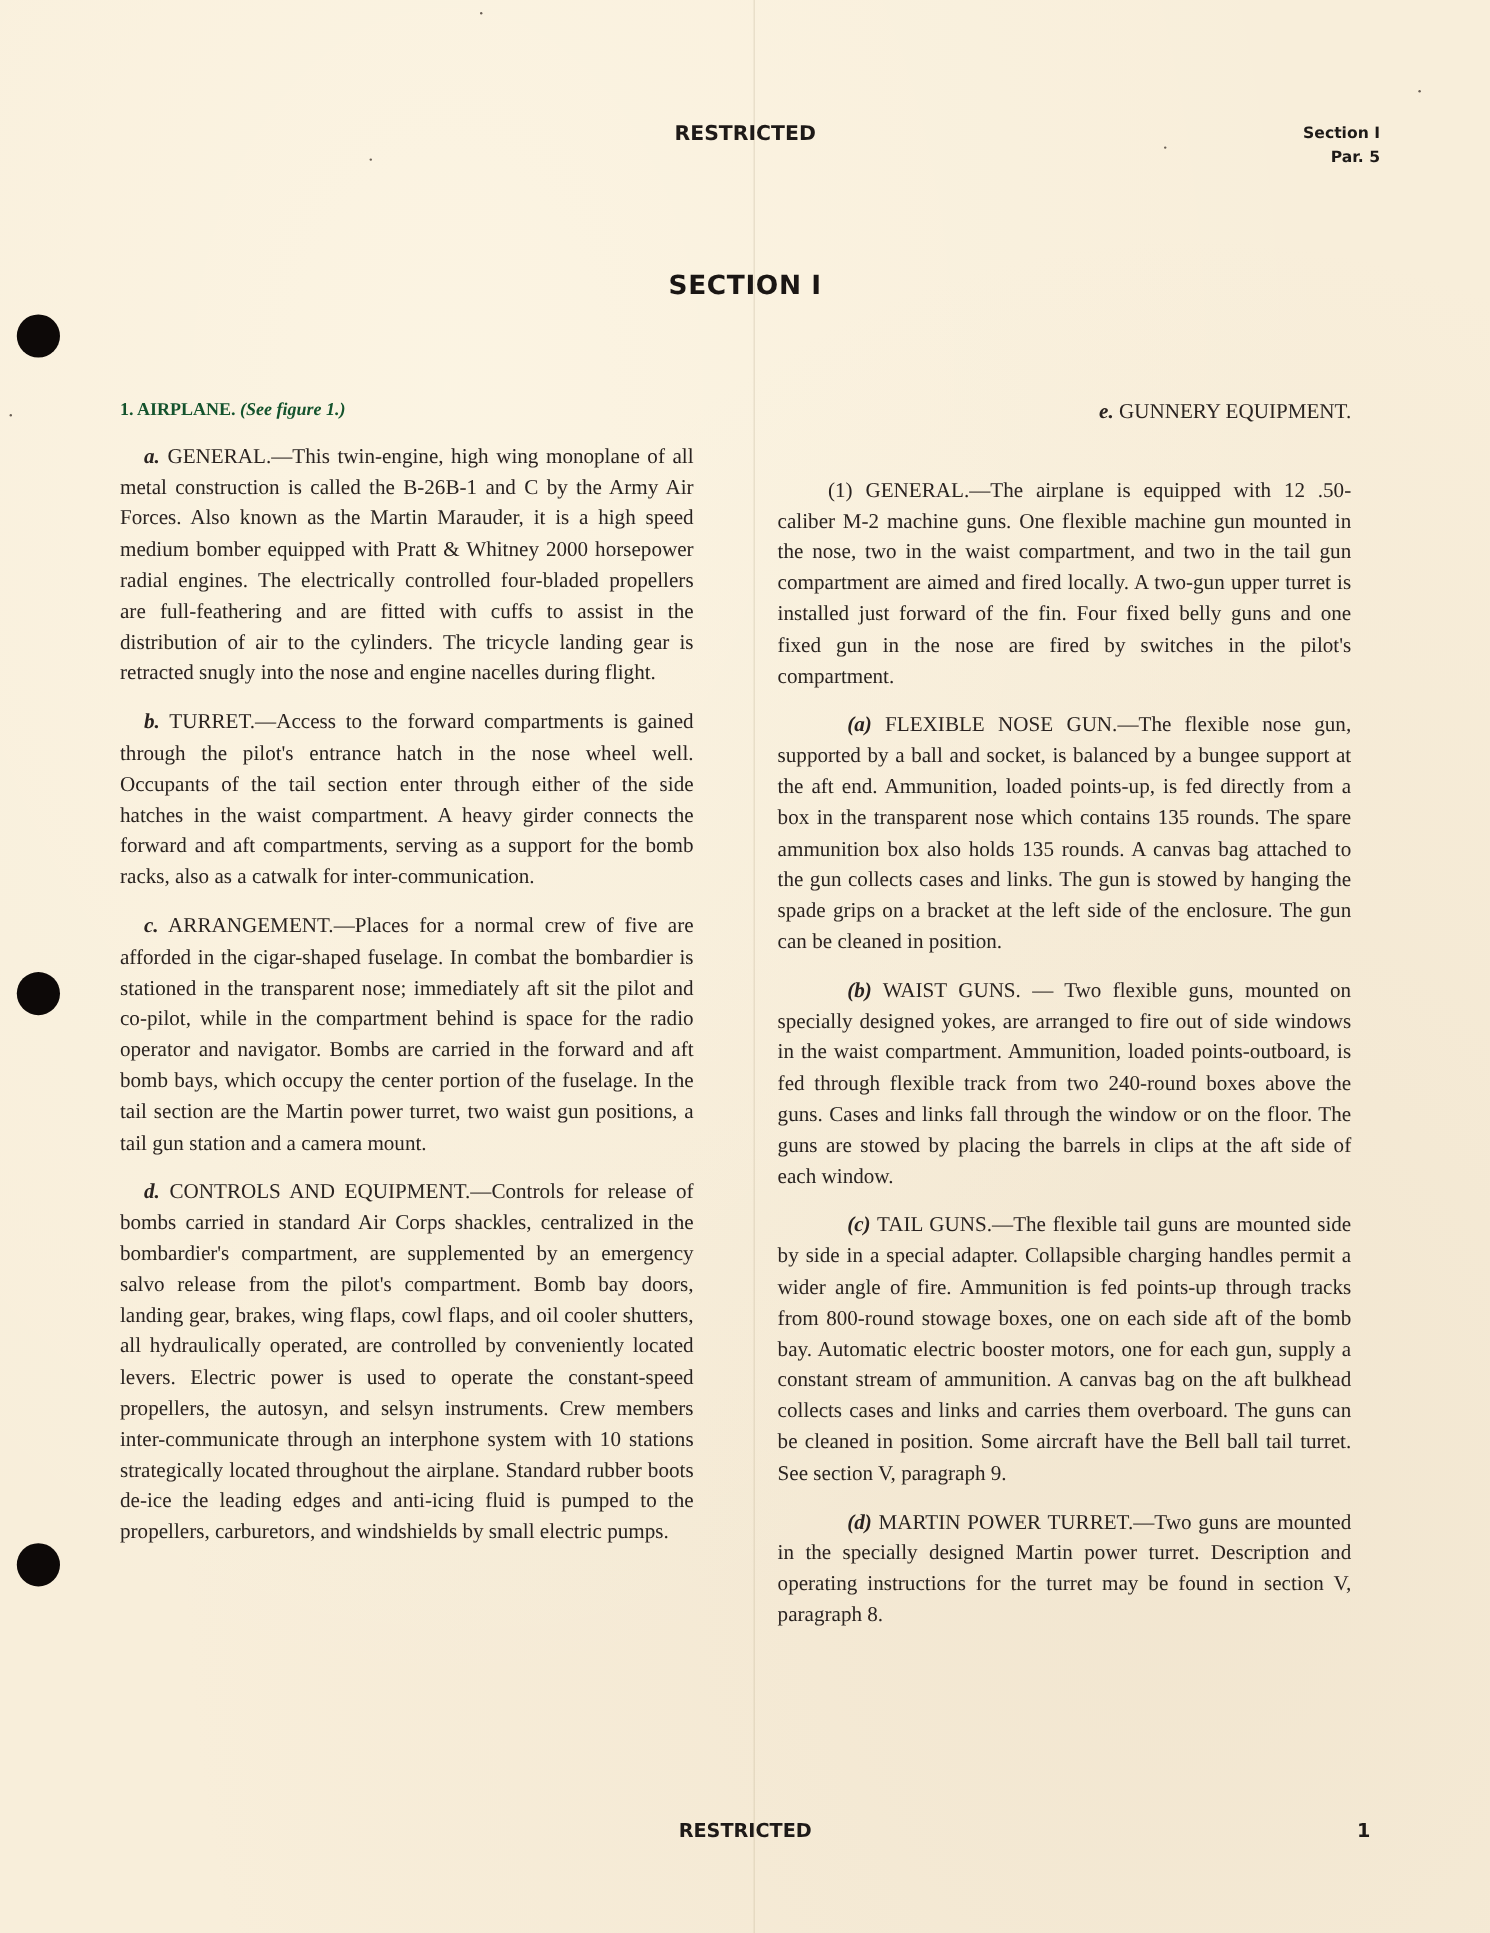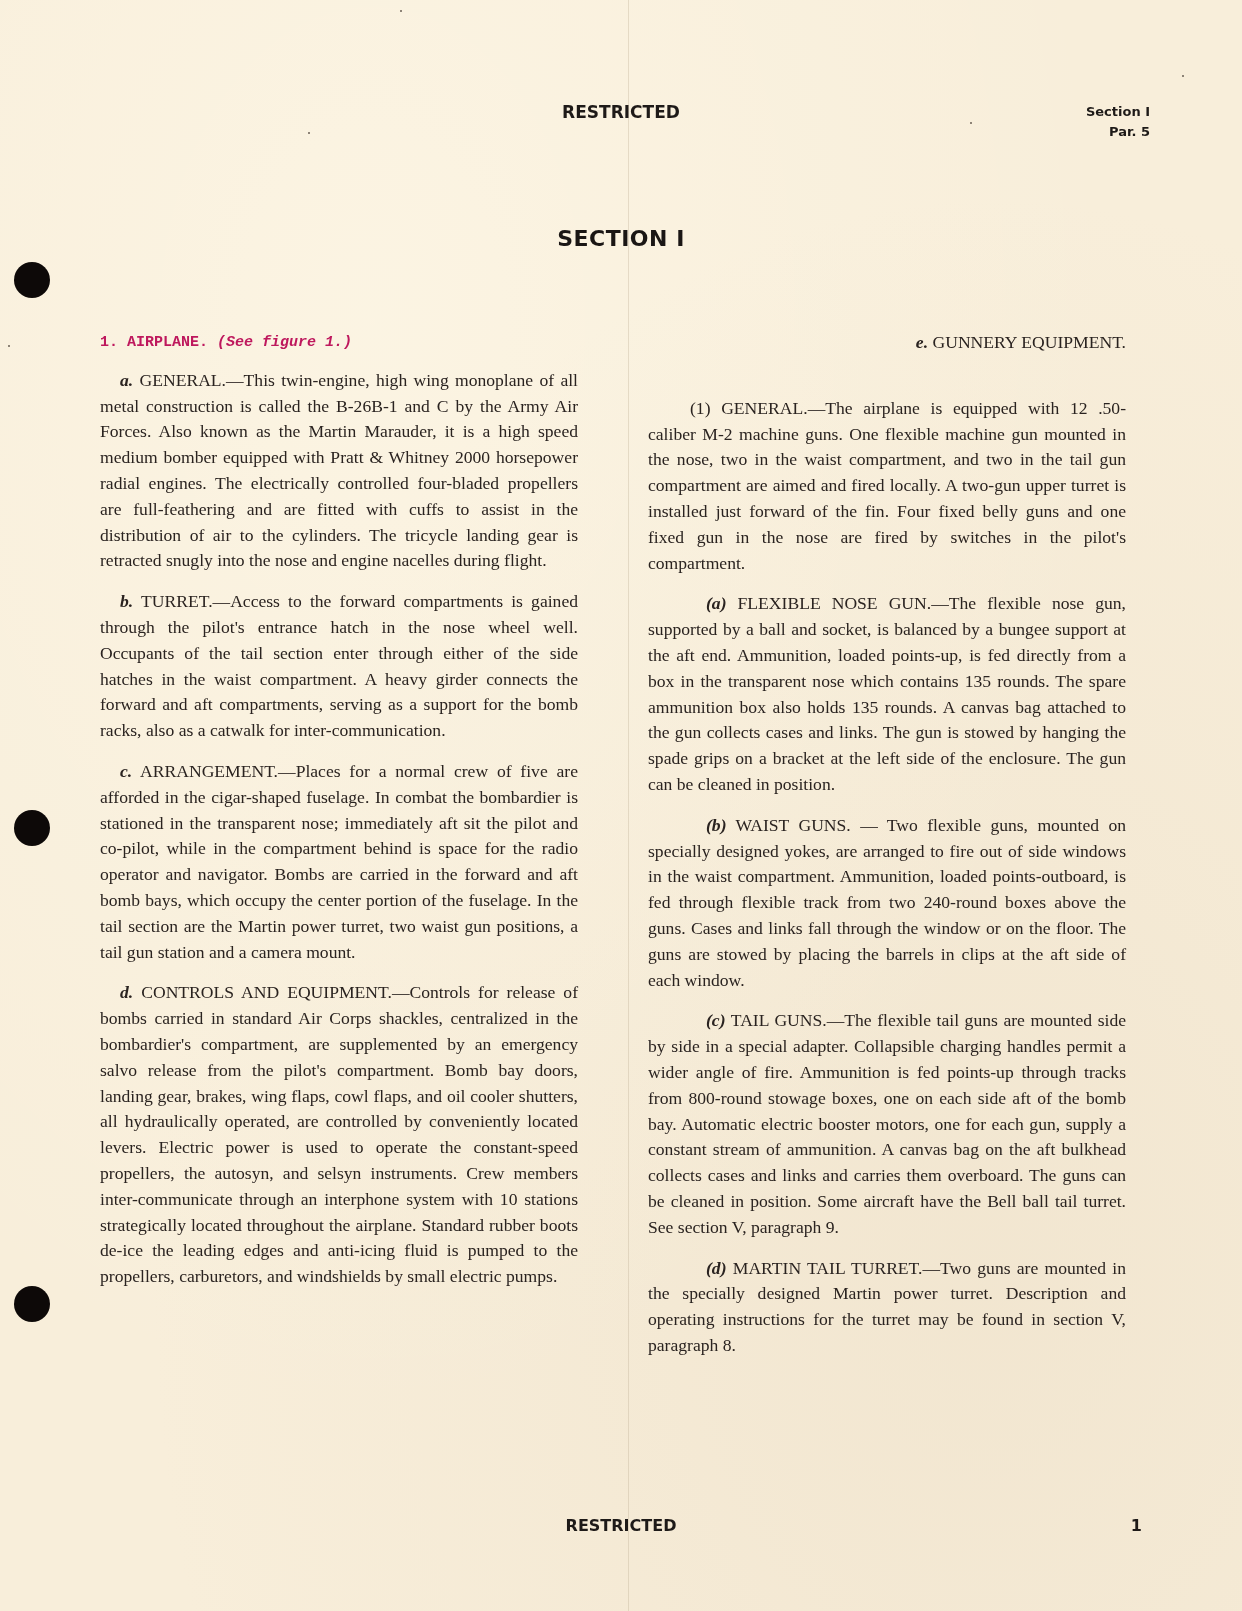--- a/index.html
+++ b/index.html
@@ -52,23 +52,23 @@
     text-align: justify;
     color: #2a2320;
   }
   .col-left { left: 100px; width: 478px; }
   .col-right { left: 648px; width: 478px; }
   .col p { margin: 0 0 15px 0; }
   .col p.indent1 { text-indent: 20px; }
   .col p.indent2 { text-indent: 58px; }
   .col p.indent1b { text-indent: 42px; margin-top: 40px; }
   .para-heading {
-    font-family: Liberation Mono, monospace;
+    font-family: Liberation Serif, serif;
     font-weight: bold; font-size: 15px; margin: 0 0 12px 0;
-    color: #be185d;
+    color: #14532d;
   }
   .para-heading .ref { font-style: italic; }
   .sub-letter { font-style: italic; font-weight: bold; }
   .sub-title { }
   .footer-center {
     position: absolute; left: 0; width: 1242px; top: 1516px;
     text-align: center;
     font-family: "DejaVu Sans", "Liberation Sans", sans-serif;
     font-weight: bold; font-size: 16px; color: #1e1a18;
   }
@@ -156,18 +156,18 @@
     <span>WAIST GUNS.</span><span> — Two flexible guns, mounted on specially designed yokes, are arranged to fire out of side windows in the waist compartment. Ammunition, loaded points-outboard, is fed through flexible track from two 240-round boxes above the guns. Cases and links fall through the window or on the floor. The guns are stowed by placing the barrels in clips at the aft side of each window.</span>
   </p>
 
   <p class="indent2">
     <span class="sub-letter">(c)</span>
     <span>TAIL GUNS.</span><span>—The flexible tail guns are mounted side by side in a special adapter. Collapsible charging handles permit a wider angle of fire. Ammunition is fed points-up through tracks from 800-round stowage boxes, one on each side aft of the bomb bay. Automatic electric booster motors, one for each gun, supply a constant stream of ammunition. A canvas bag on the aft bulkhead collects cases and links and carries them overboard. The guns can be cleaned in position. Some aircraft have the Bell ball tail turret. See section V, paragraph 9.</span>
   </p>
 
   <p class="indent2">
     <span class="sub-letter">(d)</span>
-    <span>MARTIN TAIL TURRET.</span><span>—Two guns are mounted in the specially designed Martin power turret. Description and operating instructions for the turret may be found in section V, paragraph 8.</span>
+    <span>MARTIN POWER TURRET.</span><span>—Two guns are mounted in the specially designed Martin power turret. Description and operating instructions for the turret may be found in section V, paragraph 8.</span>
   </p>
 </div>
 
 <div class="footer-center">RESTRICTED</div>
 <div class="footer-page">1</div>
 
 </body></html>

